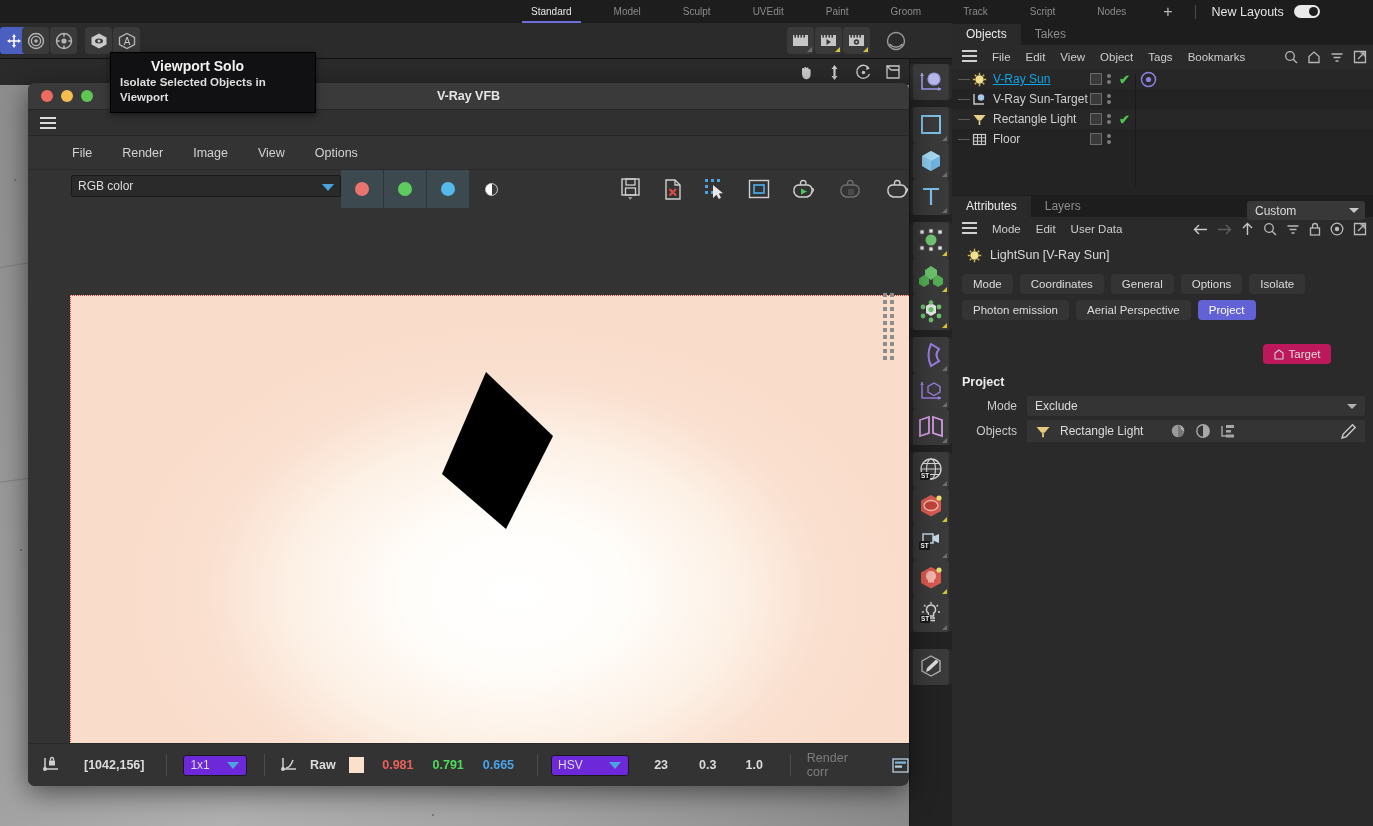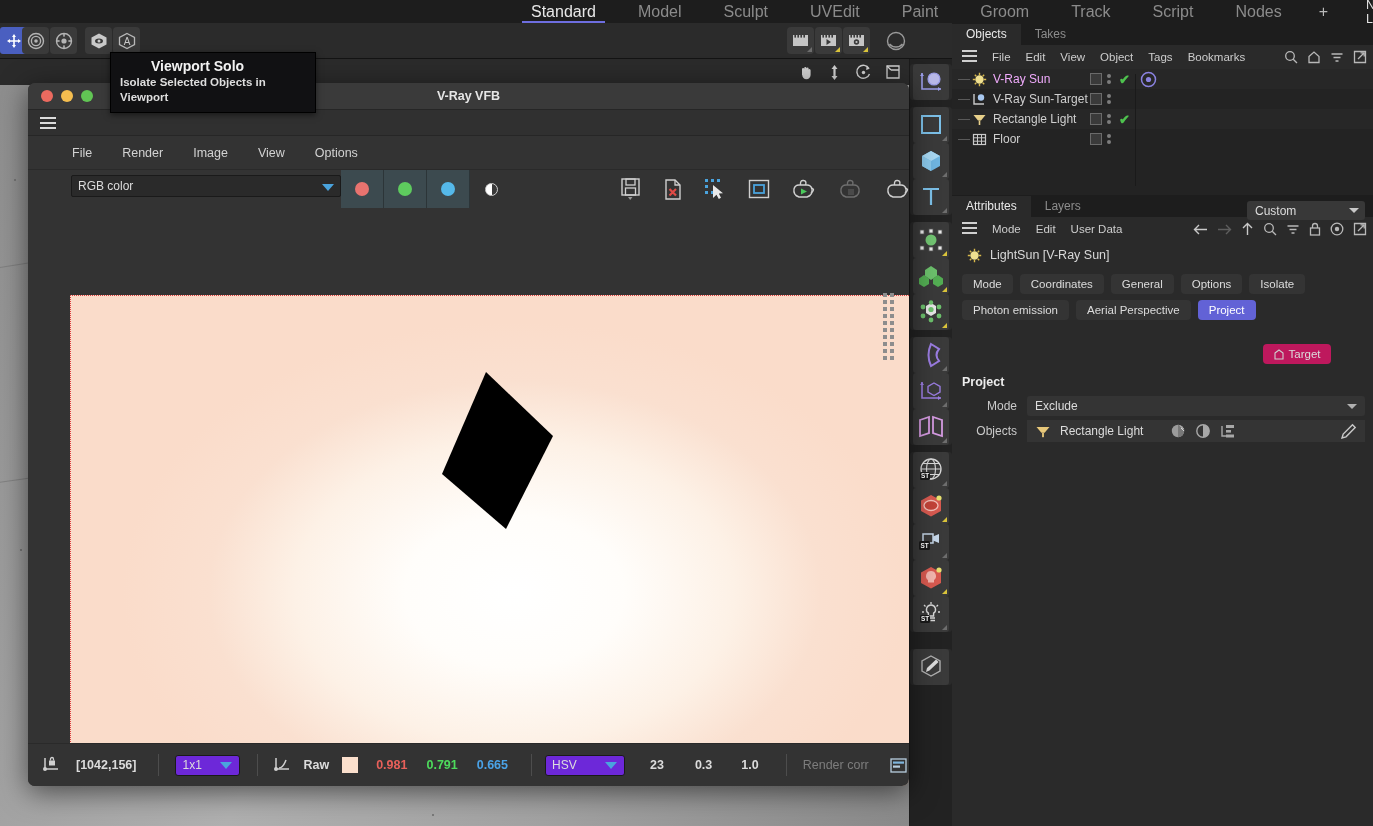--- a/index.html
+++ b/index.html
@@ -14,21 +14,21 @@
   #root { position: relative; width: 1373px; height: 826px; }
 
   
   .topbar {
     position: absolute; left: 0; top: 0; width: 1373px; height: 23px;
     background: #1d1d1d;
     display: flex; align-items: center;
   }
   .topbar-spacer { flex: 0 0 510px; }
   .top-tab {
-    font-size: 16px; color: #8b8b8b; padding: 0 21px; line-height: 23px;
+    font-size: 10px; color: #8b8b8b; padding: 0 21px; line-height: 23px;
     height: 23px; position: relative; cursor: default; white-space: nowrap;
   }
   .top-tab.active { color: #e8e8e8; }
   .top-tab.active::after {
     content: ""; position: absolute; left: 12px; right: 12px; bottom: 0;
     height: 2px; background: #6e6ee0;
   }
   .top-plus { color: #b9b9b9; font-size: 16px; padding: 0 16px; line-height: 23px; }
   .top-divider { width: 1px; height: 14px; background: #4a4a4a; margin: 0 6px; }
   .top-newlayouts { font-size: 12.5px; color: #e3e3e3; padding: 0 10px; }
@@ -231,21 +231,21 @@
   .pm-hamb i { display: block; height: 2px; background: #cfcfcf; margin-bottom: 3px; }
   .pm-icons { position: absolute; right: 6px; display: flex; gap: 9px; align-items: center; }
 
   .obj-list { background: #232323; height: 88px; width: 185px; }
   .obj-row {
     height: 20px; display: flex; align-items: center; position: relative;
     padding-left: 6px; width: 421px;
   }
   .obj-row.alt { background: #272727; }
   .obj-name { font-size: 12px; color: #cfcfcf; margin-left: 6px; }
-  .obj-name.sun { color: #f0abfc; }
+  .obj-name.sun { color: #0ea5e9; text-decoration: underline; }
   .tree-line {
     width: 12px; height: 1px; background: #5a5a5a; margin-right: 2px;
   }
   .tag-box {
     position: absolute; left: 138px; width: 12px; height: 12px;
     border: 1px solid #6a6a6a; background: #3a3a3a;
   }
   .dots3 { position: absolute; left: 155px; display: flex; flex-direction: column; gap: 2px; }
   .dots3 i { width: 4px; height: 4px; border-radius: 50%; background: #7c7c7c; display: block; }
   .chk { position: absolute; left: 167px; color: #4ec24e; font-size: 13px; font-weight: bold; }
@@ -597,21 +597,21 @@
 
   <div class="vfb-status">
     <span style="margin-left:14px; display:flex; align-items:center;">
       <svg width="18" height="18" viewBox="0 0 18 18">
             <path d="M3 2 V13 H16" fill="none" stroke="#d0d0d0" stroke-width="1.5"></path>
             <circle cx="3" cy="13" r="2" fill="#d0d0d0"></circle>
             <rect x="7" y="4.5" width="6" height="5" fill="#d0d0d0"></rect>
             <path d="M8.5 4.5 V3 a1.5 1.5 0 0 1 3 0 V4.5" fill="none" stroke="#d0d0d0" stroke-width="1.3"></path>
           </svg>
     </span>
-    <span class="st-txt" style="margin-left:16px;">[1042,156]</span>
+    <span class="st-txt" style="margin-left:24px;">[1042,156]</span>
     <span class="st-sep" style="margin-left:22px;"></span>
     <div class="st-dd" style="margin-left:16px; width:65px;">
       <span>1x1</span>
       <i class="c2" style="position:absolute; right:7px;"></i>
     </div>
     <span class="st-sep" style="margin-left:17px;"></span>
     <span style="margin-left:15px; display:flex; align-items:center;">
       <svg width="18" height="18" viewBox="0 0 18 18">
             <path d="M3 2 V13 H16" fill="none" stroke="#d0d0d0" stroke-width="1.5"></path>
             <circle cx="3" cy="13" r="2" fill="#d0d0d0"></circle>

